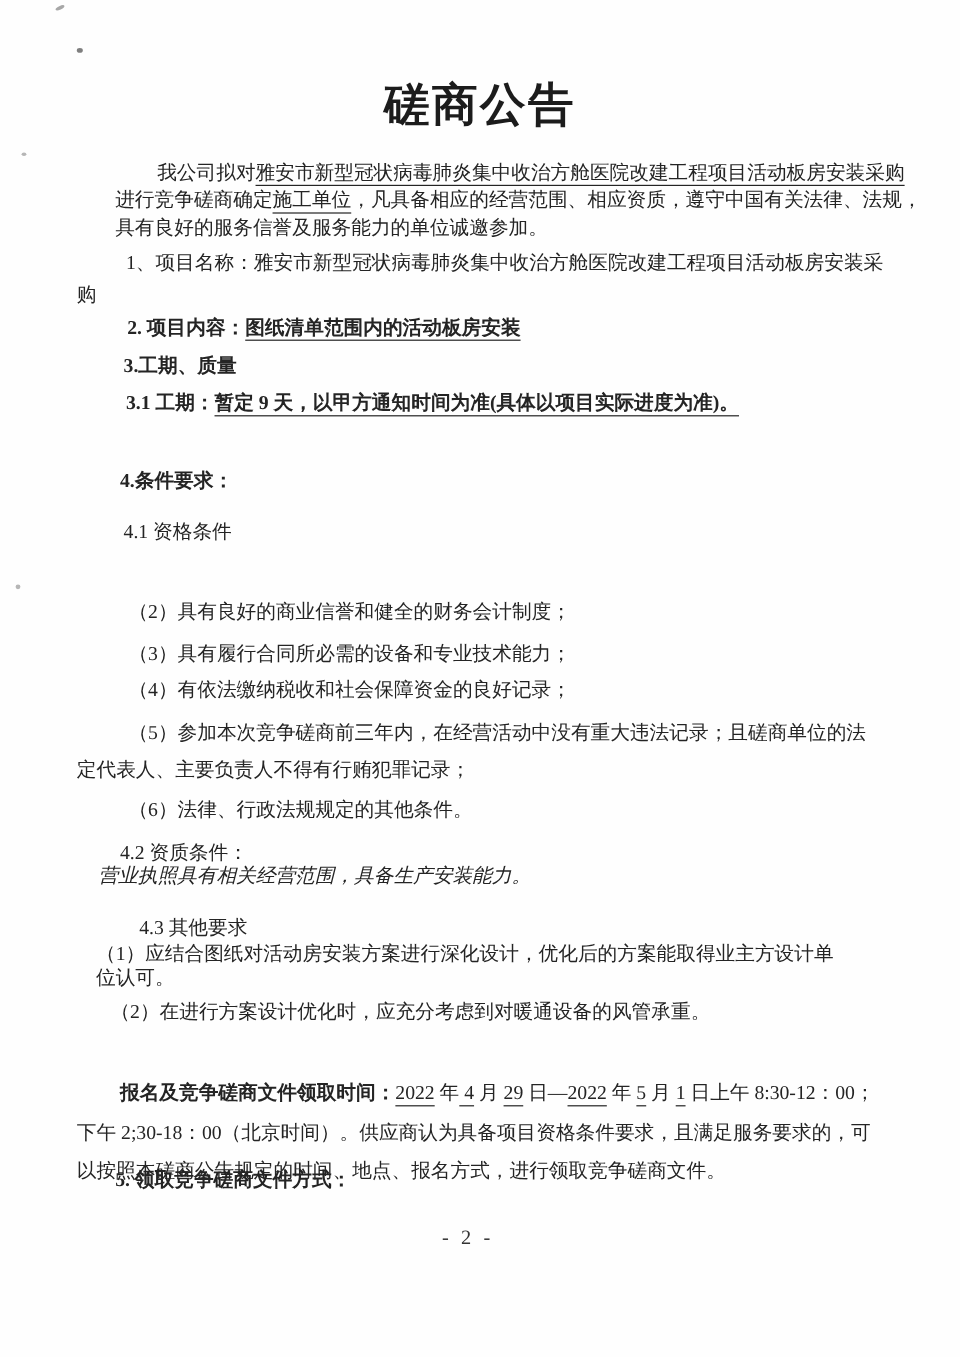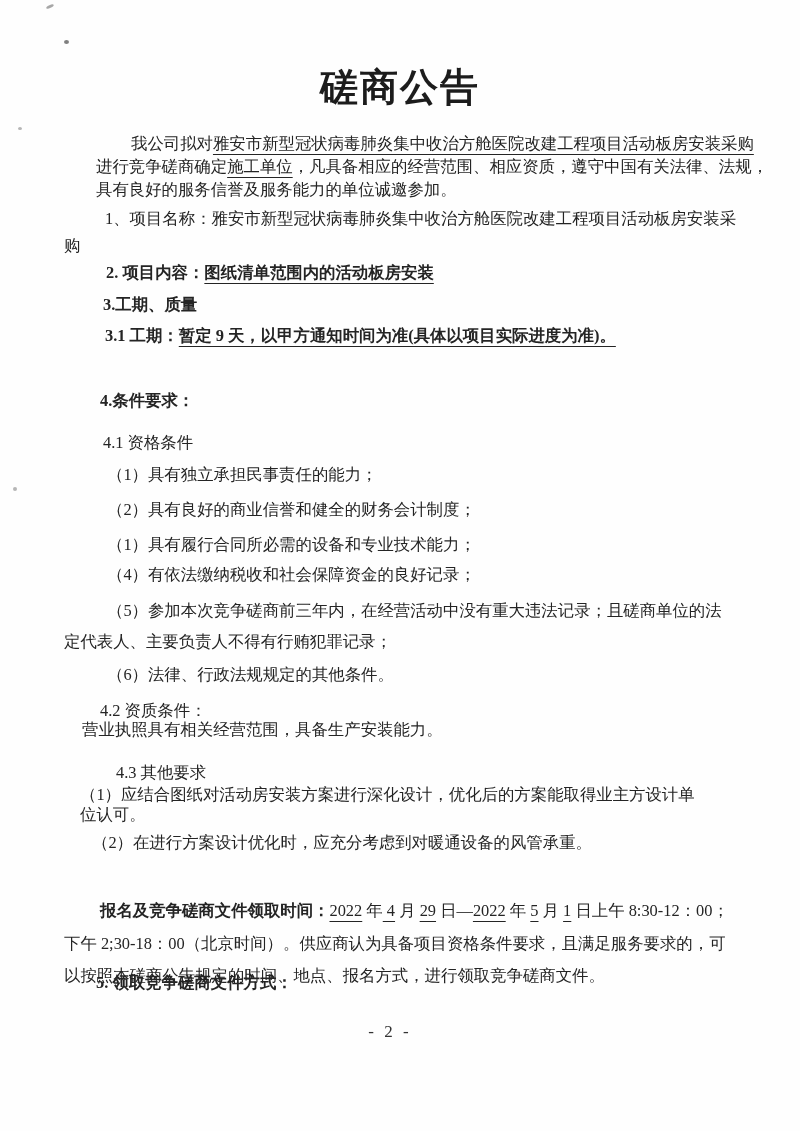--- a/index.html
+++ b/index.html
@@ -51,21 +51,21 @@
   .i32   { top: 356px; text-indent: 41px; }
   .i4    { top: 387px; text-indent: 36px; font-weight: 700; }
   .h41   { top: 429px; text-indent: 39px; }
   .c1    { top: 461px; text-indent: 43px; }
   .c2    { top: 496px; text-indent: 43px; }
   .c3    { top: 531px; text-indent: 43px; }
   .c4    { top: 561px; text-indent: 43px; }
   .c5    { top: 595px; line-height: 31px; text-indent: 43px; }
   .c6    { top: 661px; text-indent: 43px; }
   .h42   { top: 697px; text-indent: 36px; }
-  .b42   { top: 716px; text-indent: 18px; }
+  .b42   { top: 716px; text-indent: 18px; font-style: italic; }
   .h43   { top: 759px; text-indent: 52px; }
   .d431  { top: 785px; left: 80px; line-height: 20px; }
   .d432  { top: 829px; left: 92px; }
   .sign  { top: 867px; line-height: 32.5px; text-indent: 36px; margin-top: 28px; }
   .i5    { top: 969px; text-indent: 32px; font-weight: 700; }
   .pagenum {
     position: absolute;
     top: 1022px;
     left: 0;
     right: 20px;
@@ -107,23 +107,22 @@
   <p class="blk i2"><span class="b">2. 项目内容：</span><span class="b u">图纸清单范围内的活动板房安装</span></p>
 
   <p class="blk i3">3.工期、质量</p>
 
   <p class="blk i31"><span class="b">3.1 工期：</span><span class="b u">暂定 9 天，以甲方通知时间为准(具体以项目实际进度为准)。</span></p>
 
 
   <p class="blk i4">4.条件要求：</p>
 
   <p class="blk h41">4.1 资格条件</p>
-  <p class="blk c1">（1）具有独立承担民事责任的能力；</p>
   <p class="blk c2">（2）具有良好的商业信誉和健全的财务会计制度；</p>
-  <p class="blk c3">（1）具有履行合同所必需的设备和专业技术能力；</p>
+  <p class="blk c3">（3）具有履行合同所必需的设备和专业技术能力；</p>
   <p class="blk c4">（4）有依法缴纳税收和社会保障资金的良好记录；</p>
   <p class="blk c5">（5）参加本次竞争磋商前三年内，在经营活动中没有重大违法记录；且磋商单位的法
 定代表人、主要负责人不得有行贿犯罪记录；</p>
   <p class="blk c6">（6）法律、行政法规规定的其他条件。</p>
 
   <p class="blk h42">4.2 资质条件：</p>
   <p class="blk b42">营业执照具有相关经营范围，具备生产安装能力。</p>
 
   <p class="blk h43">4.3 其他要求</p>
   <p class="blk d431">（1）应结合图纸对活动房安装方案进行深化设计，优化后的方案能取得业主方设计单

